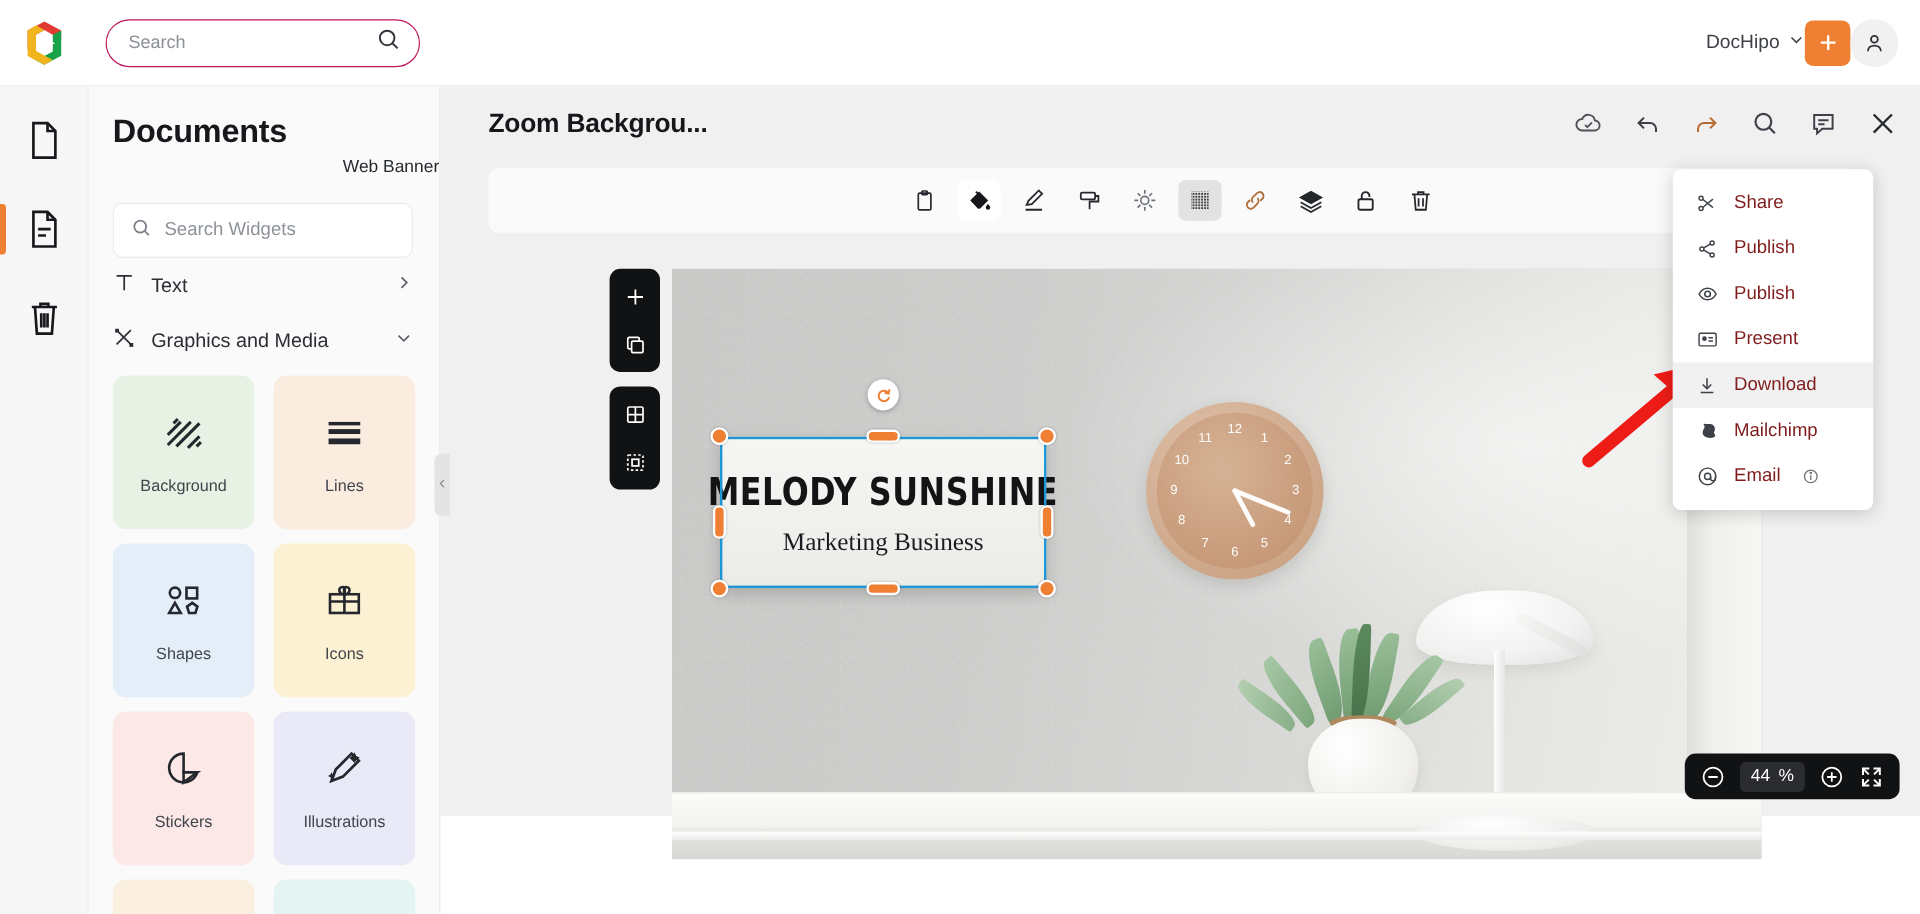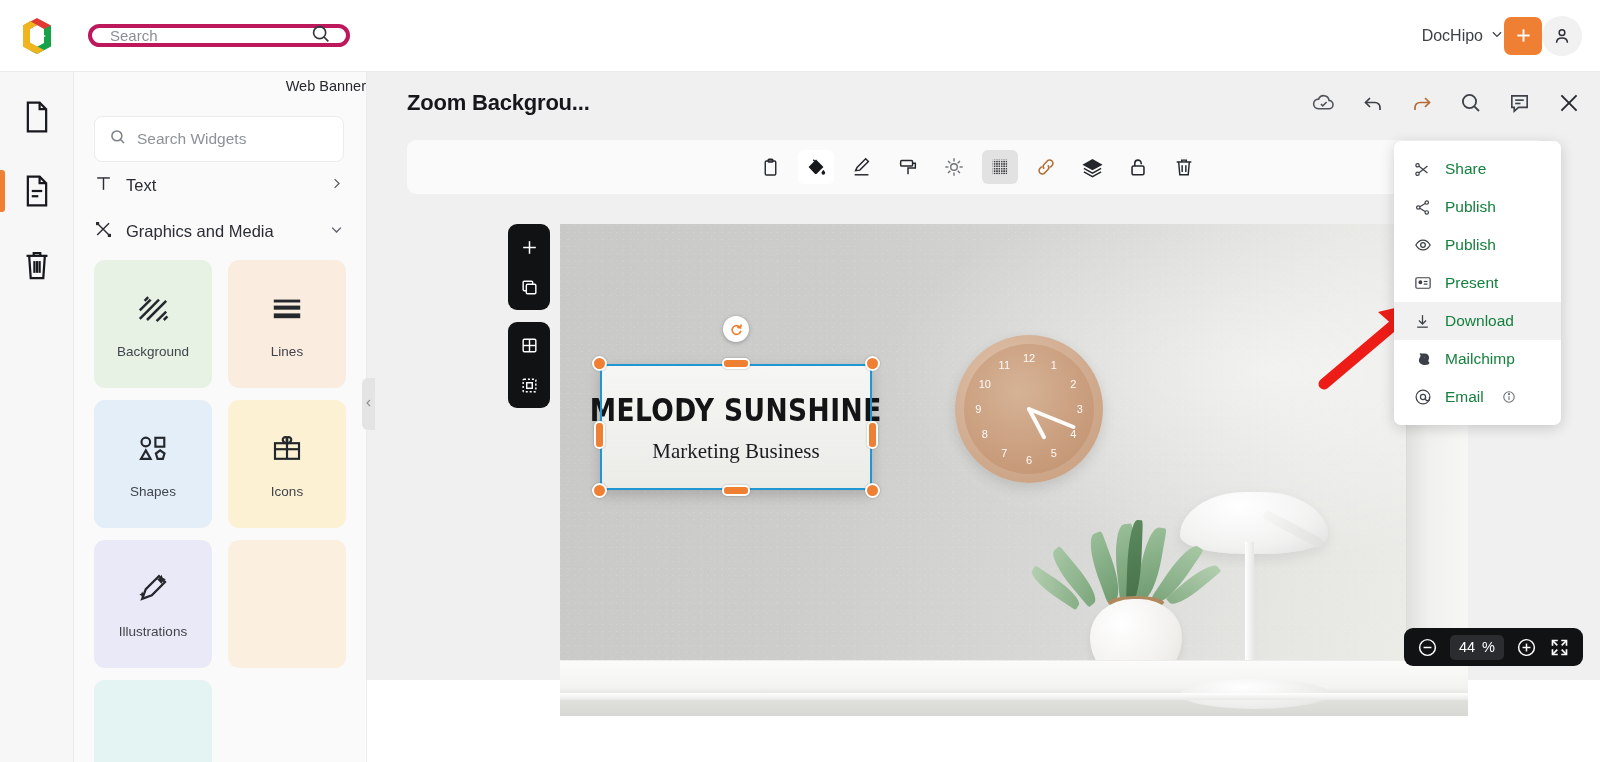--- a/index.html
+++ b/index.html
@@ -12,22 +12,22 @@
   .app { position: relative; width: 1600px; height: 762px; }
 
   
   .topbar {
     position: absolute; left: 0; top: 0; width: 1600px; height: 72px;
     background: #ffffff; border-bottom: 1px solid #ececec;
     display: flex; align-items: center; z-index: 40;
   }
   .logo { margin-left: 16px; width: 42px; height: 42px; position: relative; }
   .search-wrap {
-    margin-left: 30px; width: 262px; height: 23px;
-    border: 4px solid #be185d; border-radius: 22px;
+    margin-left: 30px; width: 262px; height: 40px;
+    border: 1px solid #be185d; border-radius: 22px;
     display: flex; align-items: center; padding: 0 14px 0 18px;
     background: #fff;
   }
   .search-wrap input {
     flex: 1; border: none; outline: none; font-size: 15px;
     color: #5b6068; font-family: "Liberation Sans", sans-serif; background: transparent;
   }
   .search-wrap input::placeholder { color: #8b9096; }
   .topright {
     margin-left: auto; margin-right: 18px; display: flex; align-items: center; 
@@ -257,21 +257,21 @@
   }
 
   
   .menu {
     position: absolute; left: 1394px; top: 141px; width: 167px;
     background: #fff; border-radius: 7px; padding: 9px 0;
     box-shadow: 0 3px 14px rgba(0,0,0,0.17); z-index: 60;
   }
   .menu-item {
     height: 38px; display: flex; align-items: center; gap: 13px; padding: 0 19px;
-    font-size: 15.5px; color: #15803d; cursor: pointer;
+    font-size: 15.5px; color: #7f1d1d; cursor: pointer;
   }
   .menu-item.highlight { background: #f1f1f1; }
   .menu-item .mi-icon { width: 19px; display: flex; align-items: center; justify-content: center; color: #3d4147; }
   .menu-item .info-i { margin-left: 5px; color: #6e7379; display: flex; }
 
   
   .red-arrow { position: absolute; left: 1316px; top: 296px; width: 110px; height: 96px; z-index: 55; pointer-events: none; }
 </style>
 </head>
 <body>
@@ -342,20 +342,21 @@
           <path d="M9.5 6 V4 h5 v2"></path>
           <path d="M6 6 l1.2 17 h9.6 L18 6"></path>
         <line x1="10" y1="10" x2="10" y2="19"></line>
           <line x1="12" y1="10" x2="12" y2="19"></line>
         <line x1="14" y1="10" x2="14" y2="19"></line>
       </svg>
     </div>
   </div>
 
   <div class="panel">
+    <h1>Documents</h1>
     <div class="subtitle">Web Banner</div>
 
     <div class="widget-search">
       <span>
         <svg width="18" height="18" viewBox="0 0 24 24" fill="none" stroke="#7c8188" stroke-width="2">
           <circle cx="10.5" cy="10.5" r="6.6"></circle>
             <line x1="15.3" y1="15.3" x2="20" y2="20"></line>
         </svg>
       </span>
       <input type="text" placeholder="Search Widgets" style="">
@@ -432,20 +433,30 @@
         <span>
           <svg width="36" height="36" viewBox="0 0 30 30" stroke="#24272c" stroke-width="1.8" fill="none">
             <rect x="5" y="11" width="20" height="13"></rect>
               <line x1="5" y1="16" x2="25" y2="16"></line>
             <line x1="15" y1="11" x2="15" y2="24"></line>
             <path d="M15 11 c-4 0 -5 -5 -1 -5 c2 0 1 5 1 5 z"></path>
             <path d="M15 11 c4 0 5 -5 1 -5 c-2 0 -1 5 -1 5 z"></path>
           </svg>
         </span>
         <span class="tile-label">Icons</span>
+      </div>
+      <div class="tile" style="background:#fbe8e7">
+        <span>
+          <svg width="36" height="36" viewBox="0 0 30 30" stroke="#24272c" stroke-width="1.8" fill="none">
+            <path d="M15 5 a10 10 0 1 0 9.5 13 l-9.5 0 z"></path>
+            <path d="M24.5 18 l-9.5 0 l0 -9.5" opacity="0"></path>
+            <path d="M15 18 l9.5 0 l-9.5 7 z"></path>
+          </svg>
+        </span>
+        <span class="tile-label">Stickers</span>
       </div>
       <div class="tile" style="background:#e9e9f7">
         <span>
           <svg width="36" height="36" viewBox="0 0 30 30" stroke="#24272c" stroke-width="1.9" fill="none">
             <path d="M6 24 l3 -8 l11 -11 l5 5 l-11 11 z"></path>
             <path d="M19.5 7.5 l3 3"></path>
             <path d="M22 4 l1.2 2.6 l2.6 1.2 l-2.6 1.2 l-1.2 2.6 l-1.2 -2.6 l-2.6 -1.2 l2.6 -1.2 z" fill="#24272c" stroke="none"></path>
             <path d="M6 18 l0.8 1.7 l1.7 0.8 l-1.7 0.8 l-0.8 1.7 l-0.8 -1.7 l-1.7 -0.8 l1.7 -0.8 z" fill="#24272c" stroke="none"></path>
           </svg>
         </span>

